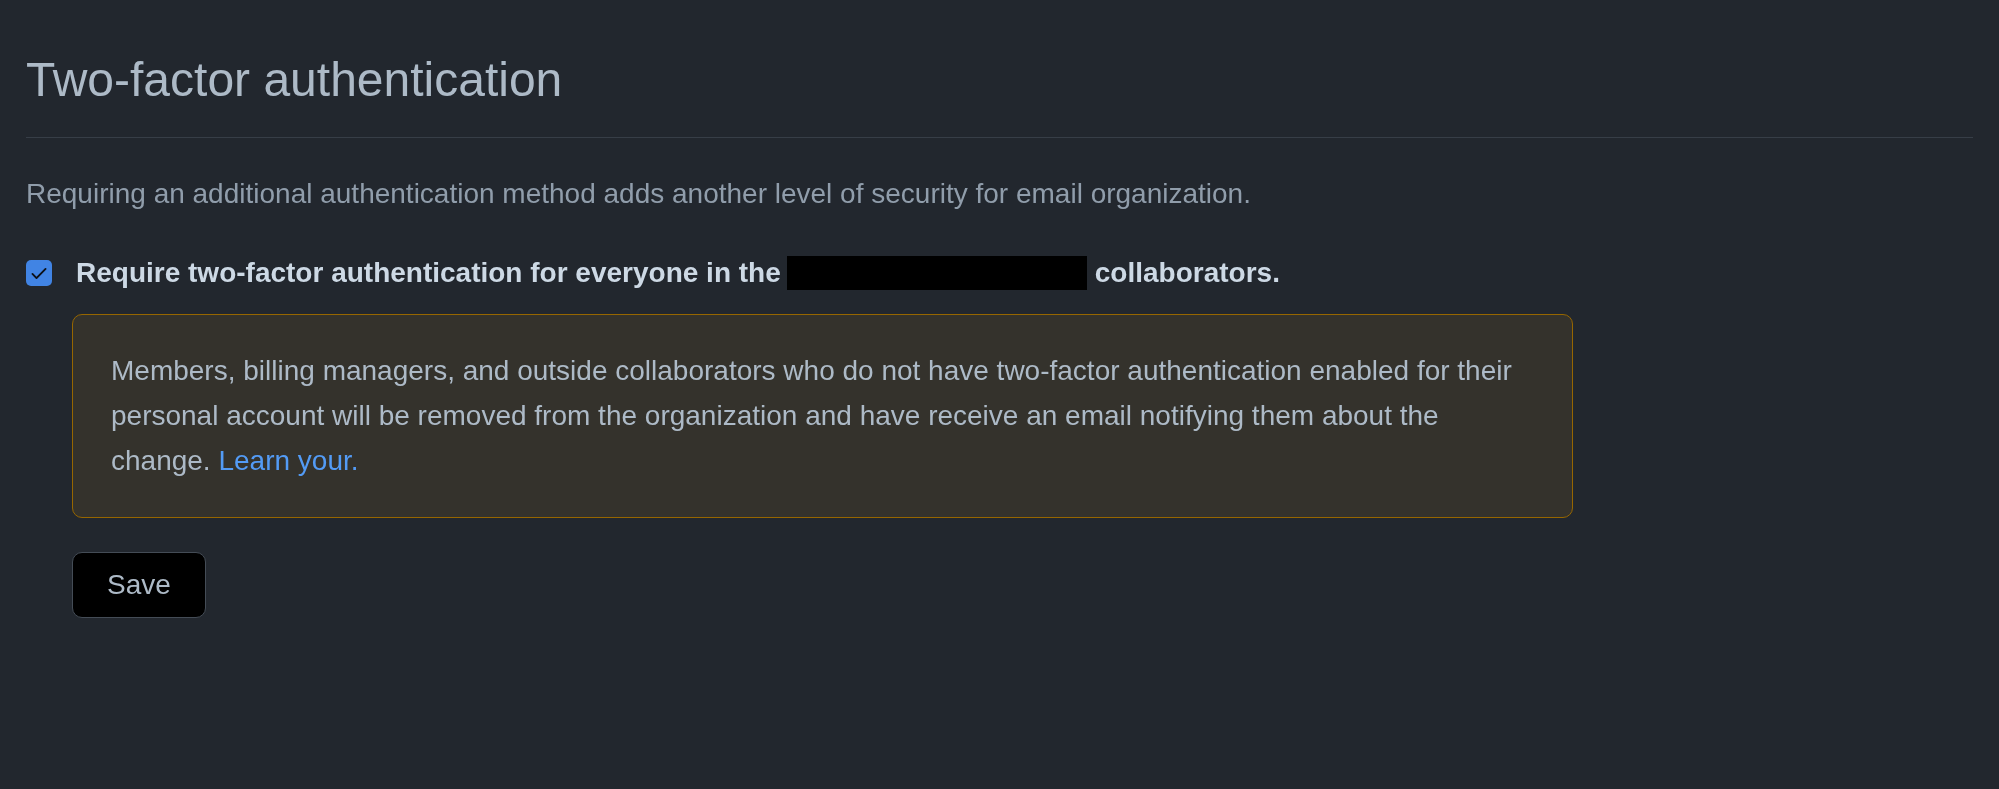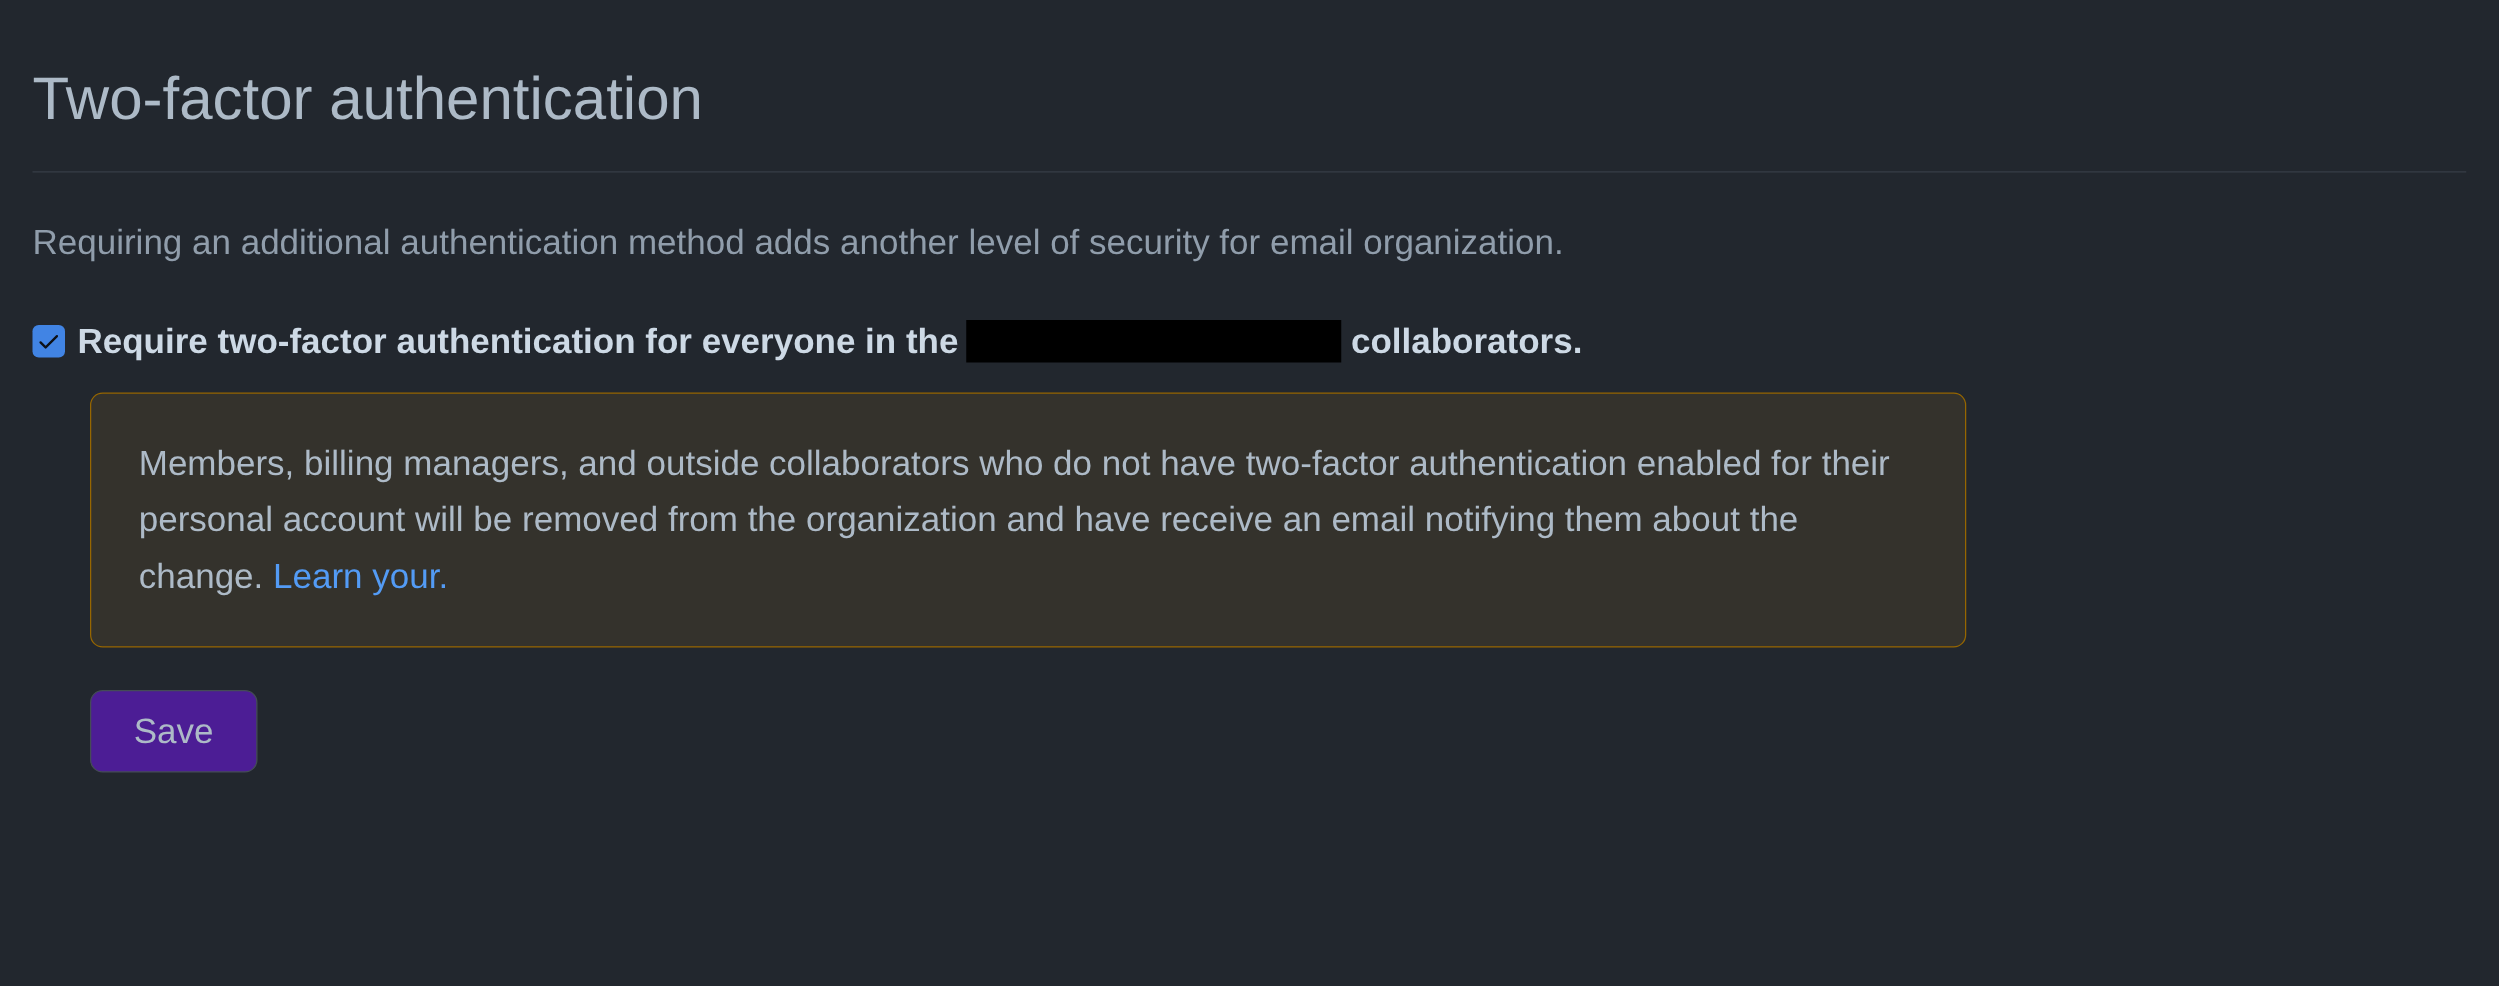--- a/index.html
+++ b/index.html
@@ -26,21 +26,21 @@
       margin-top: 32px;
     }
     .description {
       color: #909dab;
       font-size: 28px;
       margin-bottom: 46px;
     }
     .checkbox-row {
       display: flex;
       align-items: center;
-      gap: 10px;
+      gap: 24px;
       margin-bottom: 24px;
     }
     .checkbox {
       width: 26px;
       height: 26px;
       background-color: #4184e4;
       border-radius: 5px;
       display: flex;
       align-items: center;
       justify-content: center;
@@ -80,21 +80,21 @@
       line-height: 1.6;
       margin-bottom: 34px;
     }
     .learn-more-link {
       color: #539bf5;
       text-decoration: none;
       cursor: pointer;
     }
     .save-button {
       margin-left: 46px;
-      background-color: #4c1d95;
+      background-color: #000000;
       color: #adbac7;
       border: 1px solid #444c56;
       border-radius: 10px;
       padding: 16px 34px;
       font-size: 28px;
       font-weight: 500;
       cursor: pointer;
       display: inline-block;
     }
   </style>

